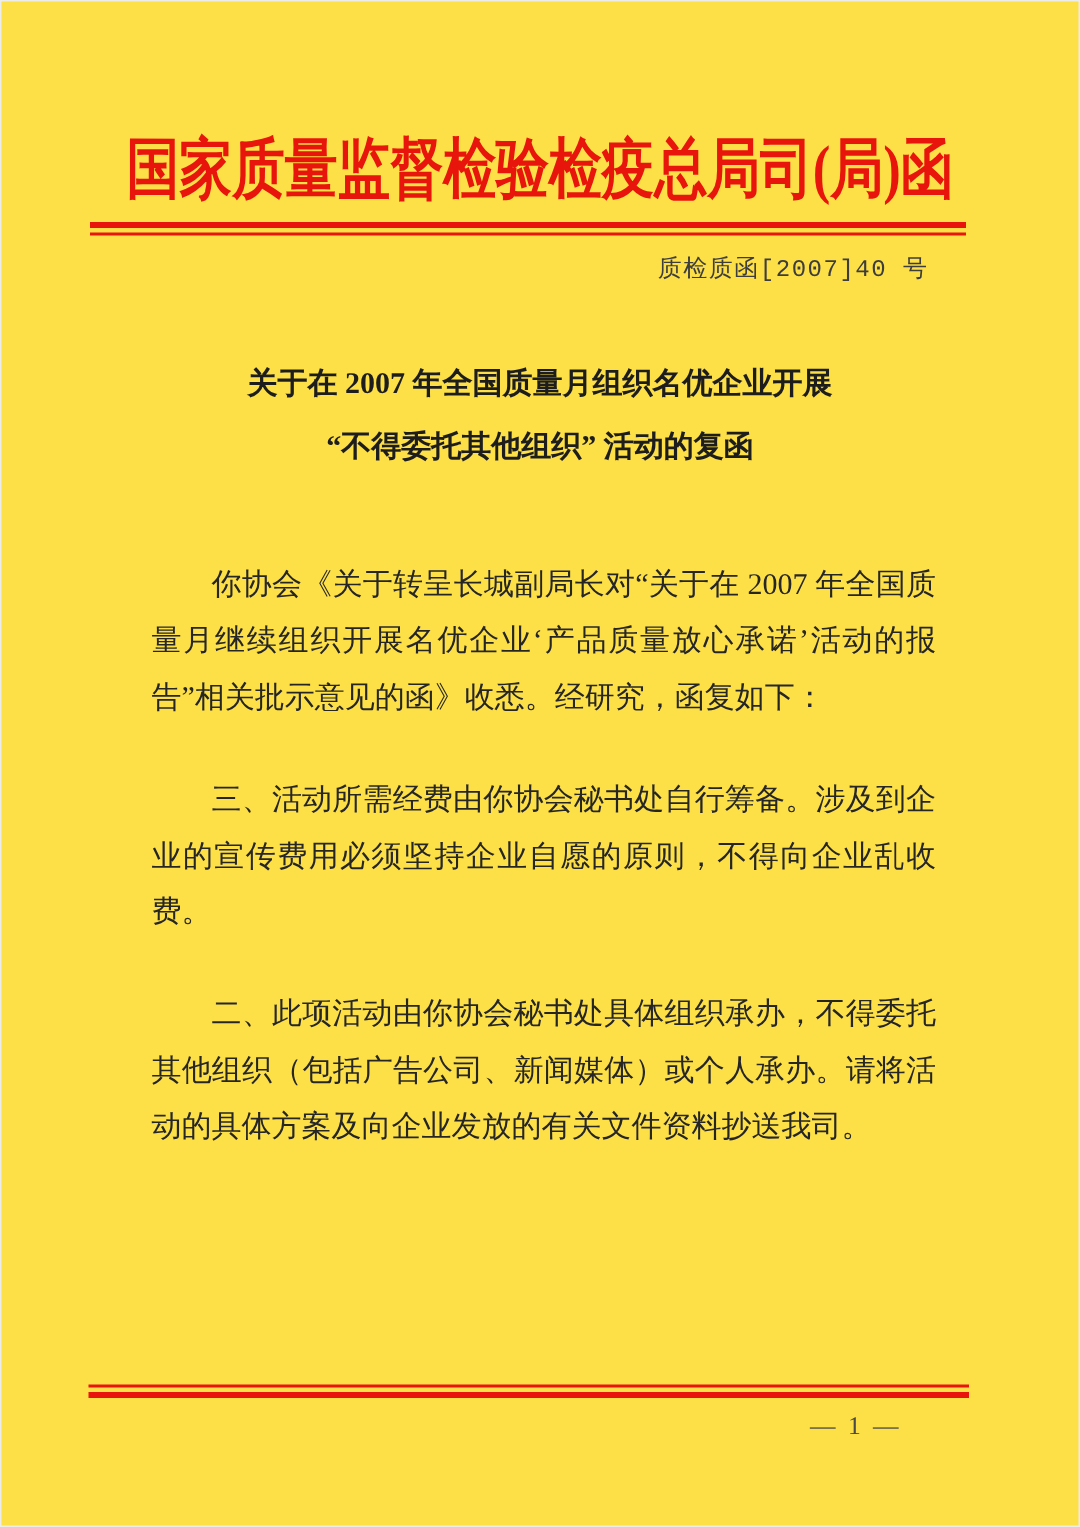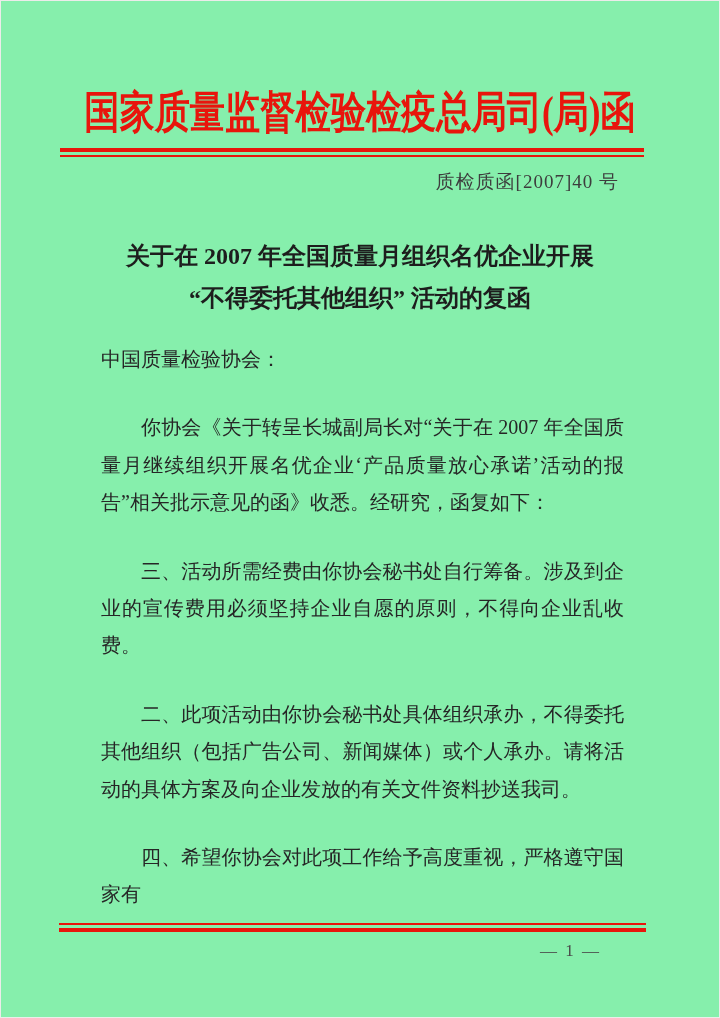--- a/index.html
+++ b/index.html
@@ -4,21 +4,21 @@
 <style>
   * { margin: 0; padding: 0; box-sizing: border-box; }
   html, body { background: #ffffff; }
   body {
     width: 720px; height: 1018px;
     font-family: "Liberation Serif", "DejaVu Serif", serif;
   }
   .page {
     position: relative;
     width: 720px; height: 1018px;
-    background: #86efac;
+    background: #fde047;
     border: 1px solid #ececea;
     overflow: hidden;
   }
   
   .letterhead {
     position: absolute;
     top: 82px; left: 0; right: 0;
     text-align: center;
     color: #e8150c;
     font-size: 44px;
@@ -33,30 +33,31 @@
     position: absolute;
     top: 147px; left: 59px; width: 584px;
   }
   .rule-top .thick { height: 4px; background: #e8150c; }
   .rule-top .gap   { height: 3px; background: transparent; }
   .rule-top .thin  { height: 2px; background: #e8150c; }
   
   .doc-number {
     position: absolute;
     top: 168px; right: 100px;
-    font-size: 19px;
+    font-size: 16px;
     color: #3d3d3d;
     letter-spacing: 1px;
+    font-family: Liberation Mono, monospace;
   }
   
   .title {
     position: absolute;
     top: 234px; left: 0; right: 0;
     text-align: center;
-    font-size: 24px;
+    font-size: 20px;
     font-weight: bold;
     line-height: 42px;
     color: #1d1d1d;
   }
   
   .body-block {
     position: absolute;
     top: 340px; left: 100px; width: 523px;
     font-size: 20px;
     line-height: 37.4px;
@@ -96,25 +97,23 @@
   </div>
 
   <div class="doc-number">质检质函[2007]40 号</div>
 
   <div class="title">
     <span>关于在 2007 年全国质量月组织名优企业开展</span><br>
     <span>“不得委托其他组织” 活动的复函</span>
   </div>
 
   <div class="body-block">
-    <p>中国质量检验协会：</p>
     <p class="indent">你协会《关于转呈长城副局长对“关于在 2007 年全国质量月继续组织开展名优企业‘产品质量放心承诺’活动的报告”相关批示意见的函》收悉。经研究，函复如下：</p>
     <p class="indent">三、活动所需经费由你协会秘书处自行筹备。涉及到企业的宣传费用必须坚持企业自愿的原则，不得向企业乱收费。</p>
     <p class="indent">二、此项活动由你协会秘书处具体组织承办，不得委托其他组织（包括广告公司、新闻媒体）或个人承办。请将活动的具体方案及向企业发放的有关文件资料抄送我司。</p>
-    <p class="indent">四、希望你协会对此项工作给予高度重视，严格遵守国家有</p>
   </div>
 
   <div class="rule-bottom">
     <div class="thin"></div>
     <div class="gap"></div>
     <div class="thick"></div>
   </div>
 
   <div class="page-number">— 1 —</div>
 

